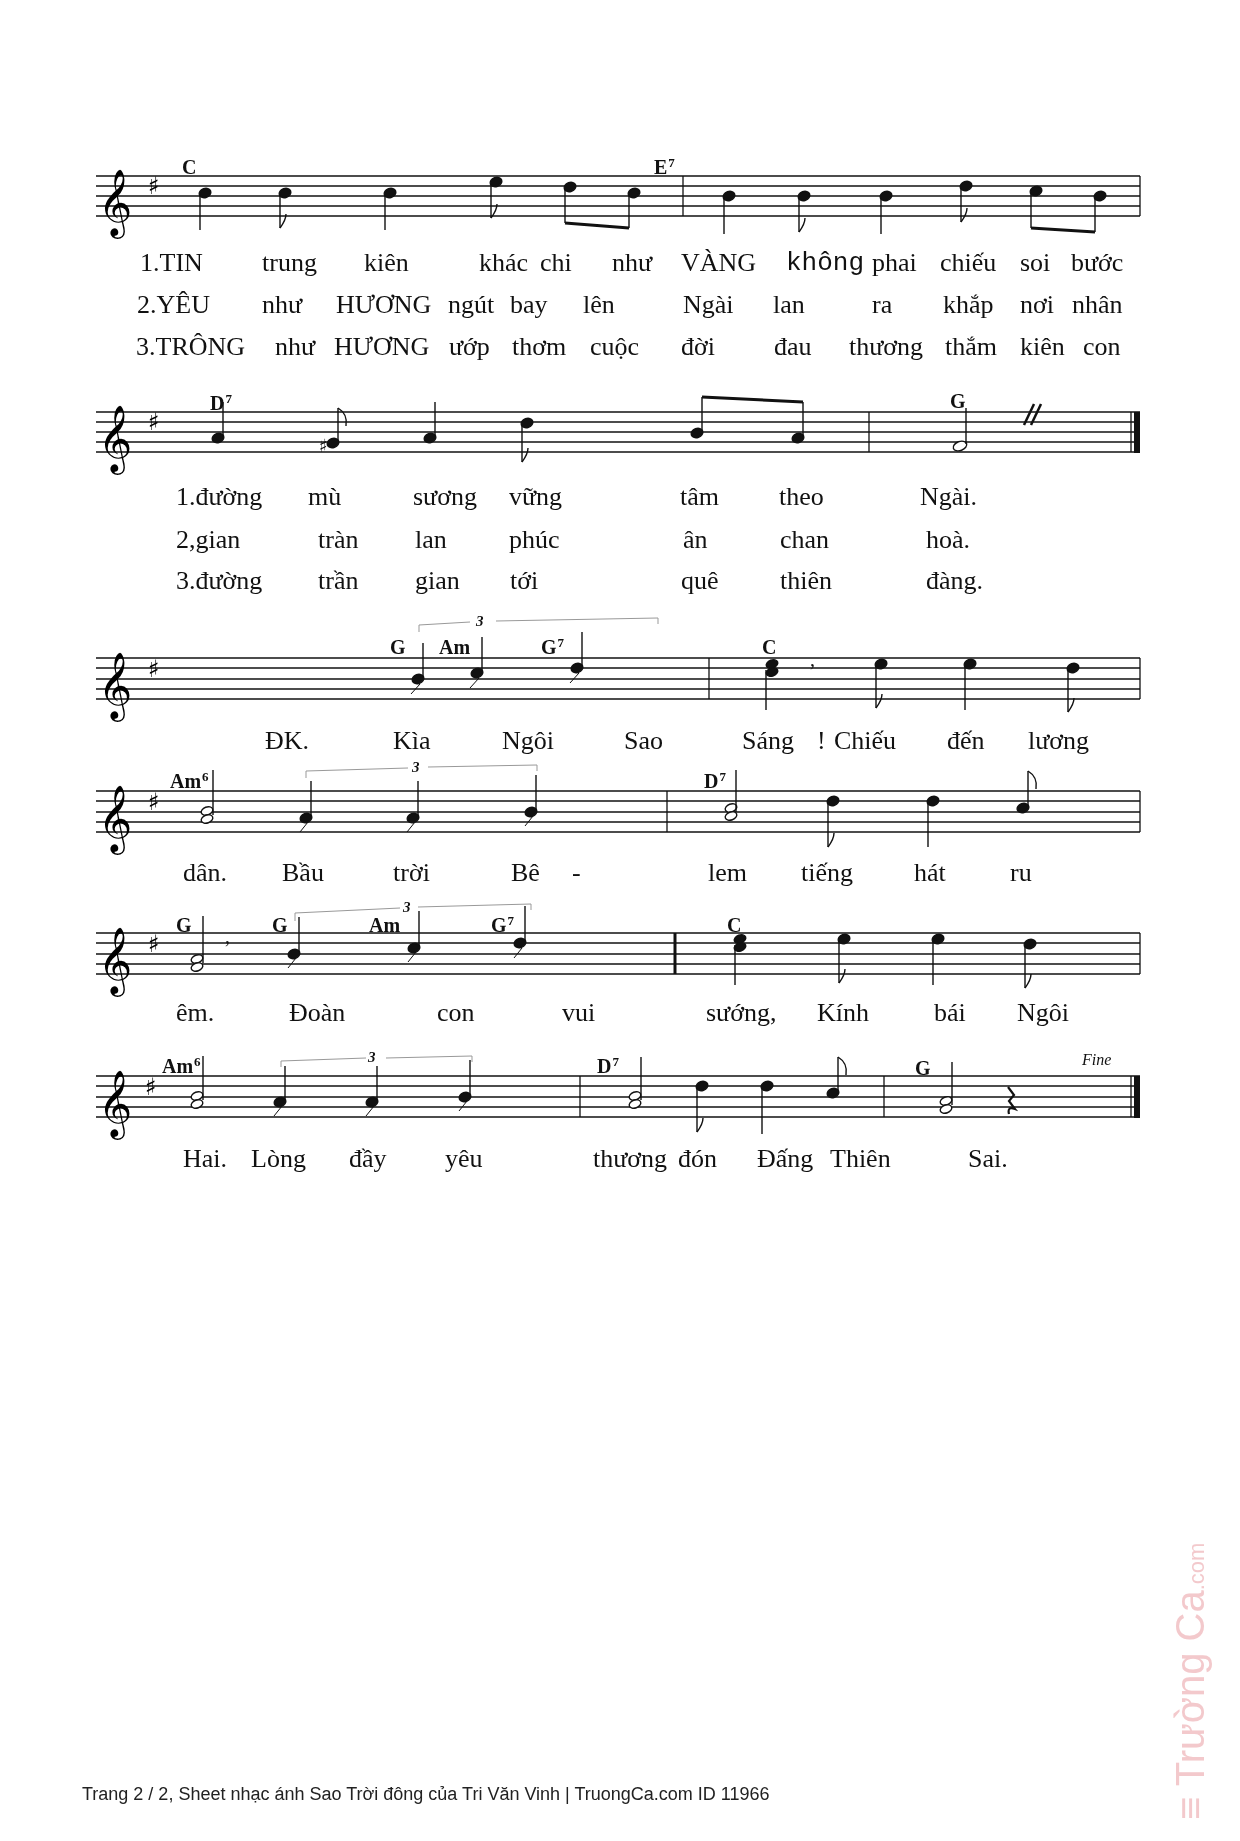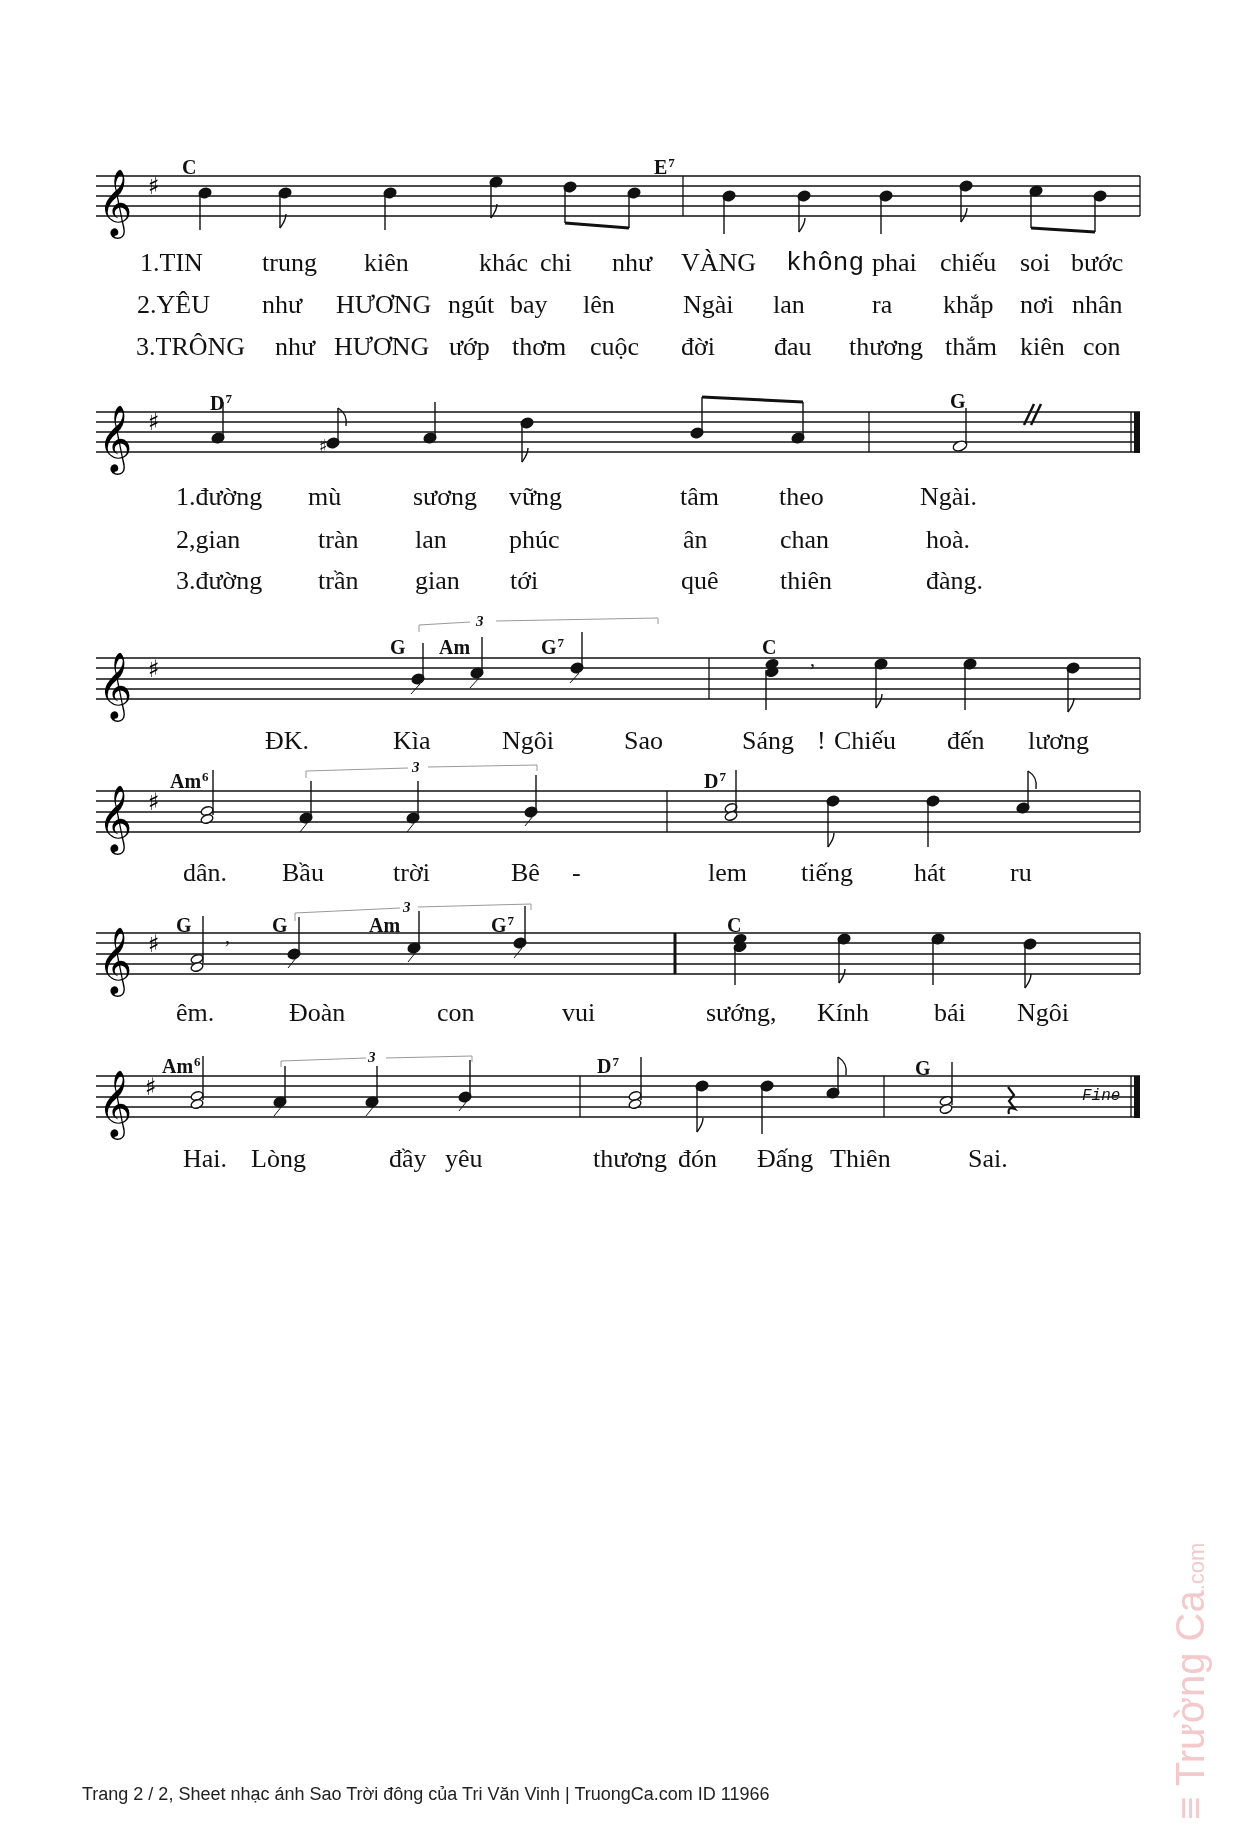--- a/index.html
+++ b/index.html
@@ -3,21 +3,21 @@
   <meta charset="utf-8">
   <style>
     html, body { margin: 0; padding: 0; background: #ffffff; }
     body { width: 1240px; height: 1841px; position: relative; overflow: hidden; font-family: "Liberation Serif", serif; color: #111; }
     .system { position: absolute; left: 0; width: 1240px; }
     .system svg { position: absolute; left: 0; top: 0; overflow: visible; }
     .lyric { position: absolute; font-family: "Liberation Serif", serif; font-size: 26px; color: #111; white-space: nowrap; line-height: 1; }
     .chord { position: absolute; font-family: "Liberation Serif", serif; font-weight: bold; font-size: 20px; color: #111; white-space: nowrap; line-height: 1; }
     .chord sup { font-size: 13px; vertical-align: 7px; margin-left: 1px; }
     .tuplet { position: absolute; font-family: "Liberation Serif", serif; font-style: italic; font-weight: bold; font-size: 15px; line-height: 1; }
-    .fine { position: absolute; font-family: Liberation Mono, monospace; font-style: italic; font-size: 16px; line-height: 1; margin-top: 36px; }
+    .fine { position: absolute; font-family: Liberation Serif, serif; font-style: italic; font-size: 16px; line-height: 1; }
     .footer { position: absolute; left: 82px; top: 1784px; font-family: "Liberation Sans", sans-serif; font-size: 18px; color: #222; white-space: nowrap; }
     .watermark { position: absolute; left: 1168px; top: 1460px; width: 360px; transform-origin: 0 0; transform: rotate(-90deg) translate(-360px, 0); font-family: "Liberation Sans", sans-serif; font-size: 40px; color: #f3c9cc; white-space: nowrap; }
     .watermark small { font-size: 22px; }
   </style>
 </head>
 <body>
 
 <div class="system" style="top:0;">
   <svg width="1240" height="380">
     <g stroke="#111" stroke-width="1.3">
@@ -399,21 +399,21 @@
     </g>
   </svg>
   <span class="tuplet" style="left:368px;top:1050px;">3</span>
   <span class="fine" style="left:1082px;top:1052px;">Fine</span>
   <span class="chord" style="left:162px;top:1055px;"><span>Am</span><sup>6</sup></span>
   <span class="chord" style="left:597px;top:1055px;"><span>D</span><sup>7</sup></span>
   <span class="chord" style="left:915px;top:1057px;"><span>G</span><sup></sup></span>
 
   <span class="lyric" style="left:183px;top:1146px;">Hai.</span>
   <span class="lyric" style="left:251px;top:1146px;">Lòng</span>
-  <span class="lyric" style="left:349px;top:1146px;margin-left:40px;">đầy</span>
+  <span class="lyric" style="left:349px;top:1146px;">đầy</span>
   <span class="lyric" style="left:445px;top:1146px;">yêu</span>
   <span class="lyric" style="left:593px;top:1146px;">thương</span>
   <span class="lyric" style="left:678px;top:1146px;">đón</span>
   <span class="lyric" style="left:757px;top:1146px;">Đấng</span>
   <span class="lyric" style="left:830px;top:1146px;">Thiên</span>
   <span class="lyric" style="left:968px;top:1146px;">Sai.</span>
 </div>
 
 <div class="watermark">
   <span>≡</span>

